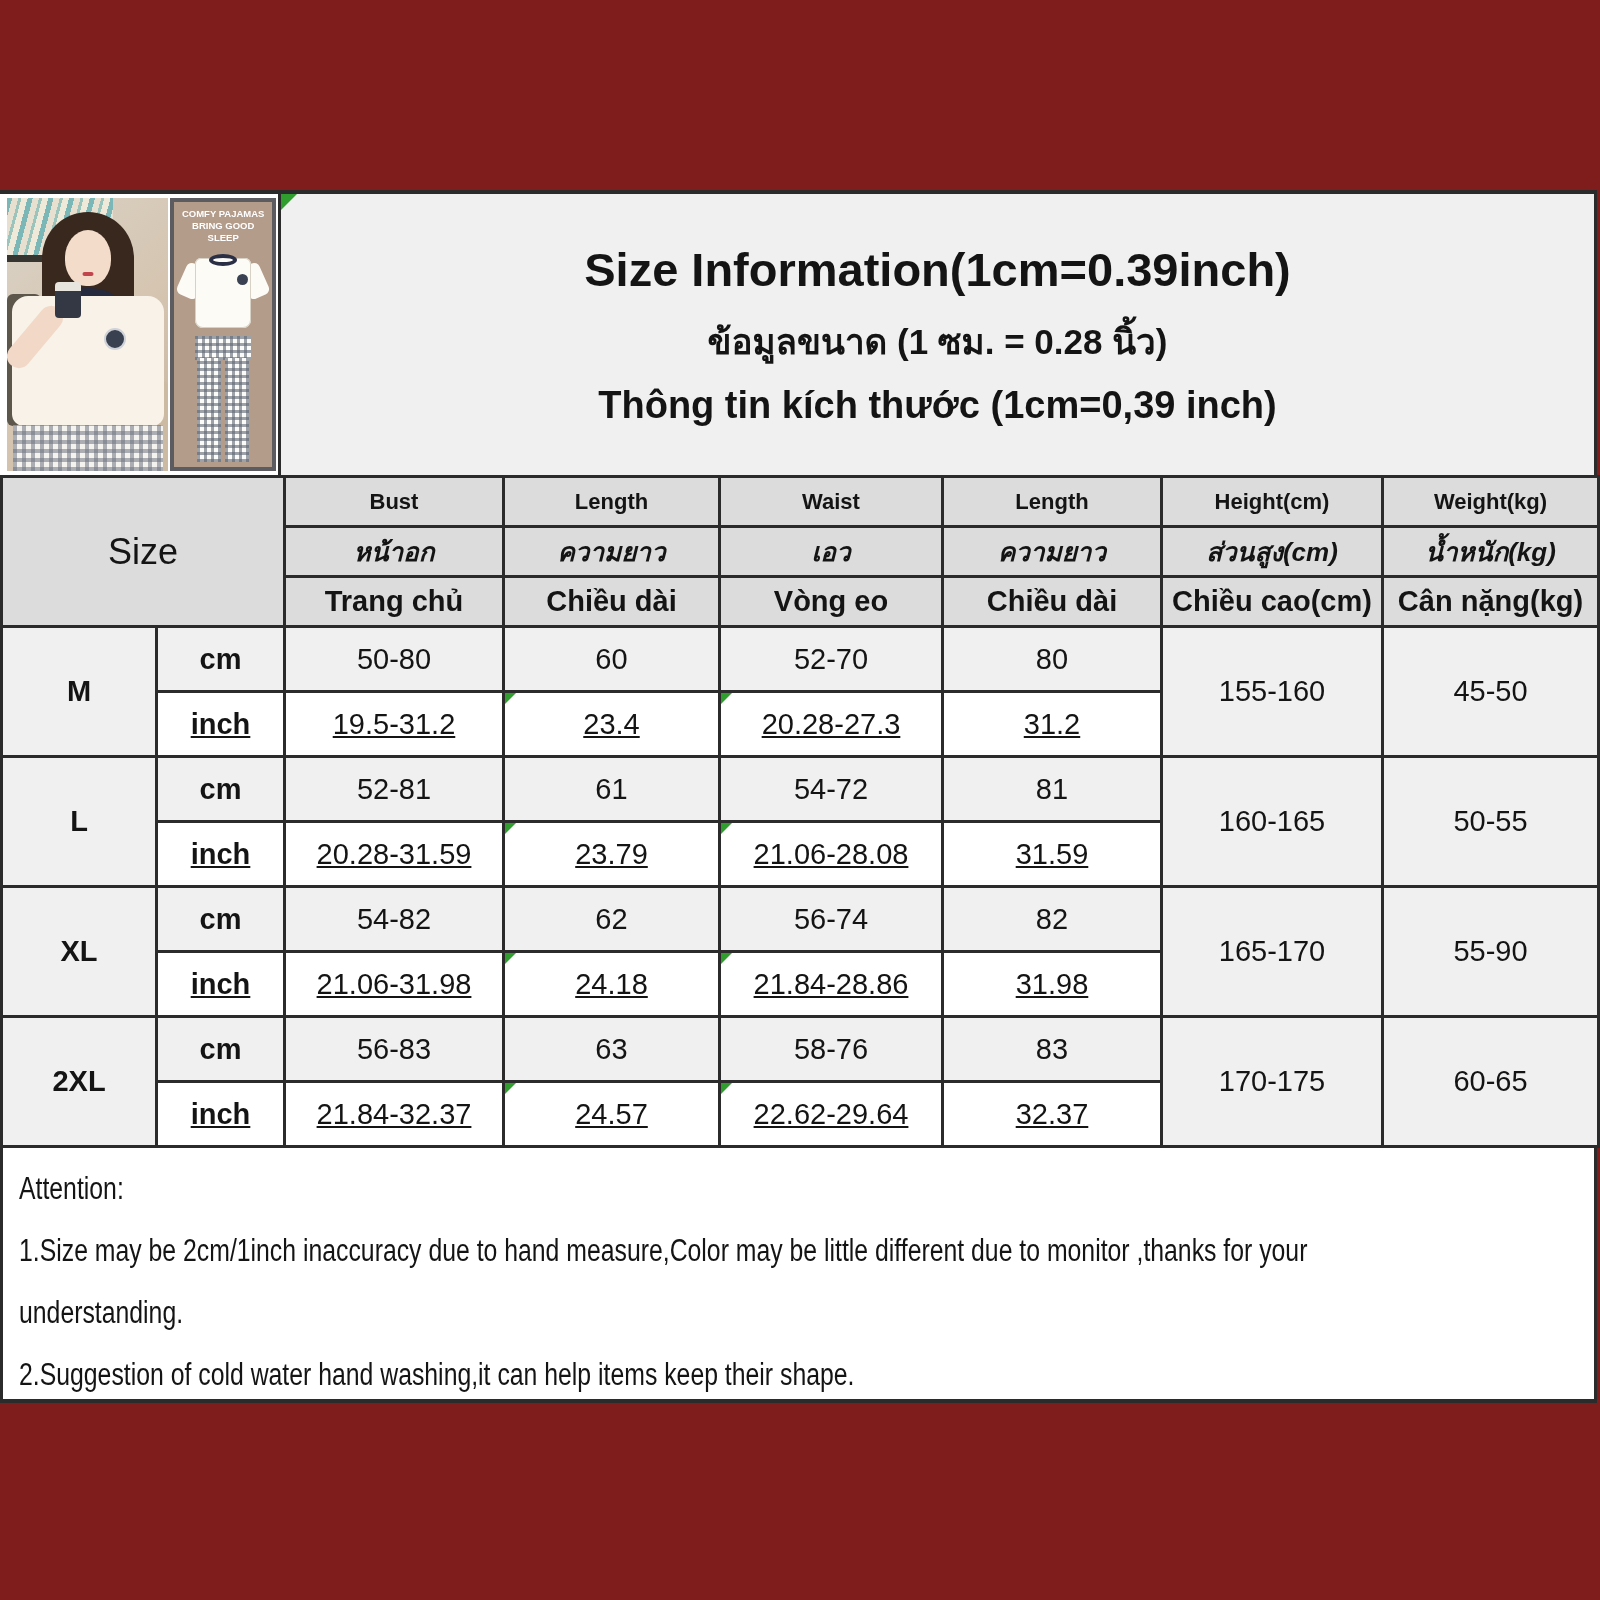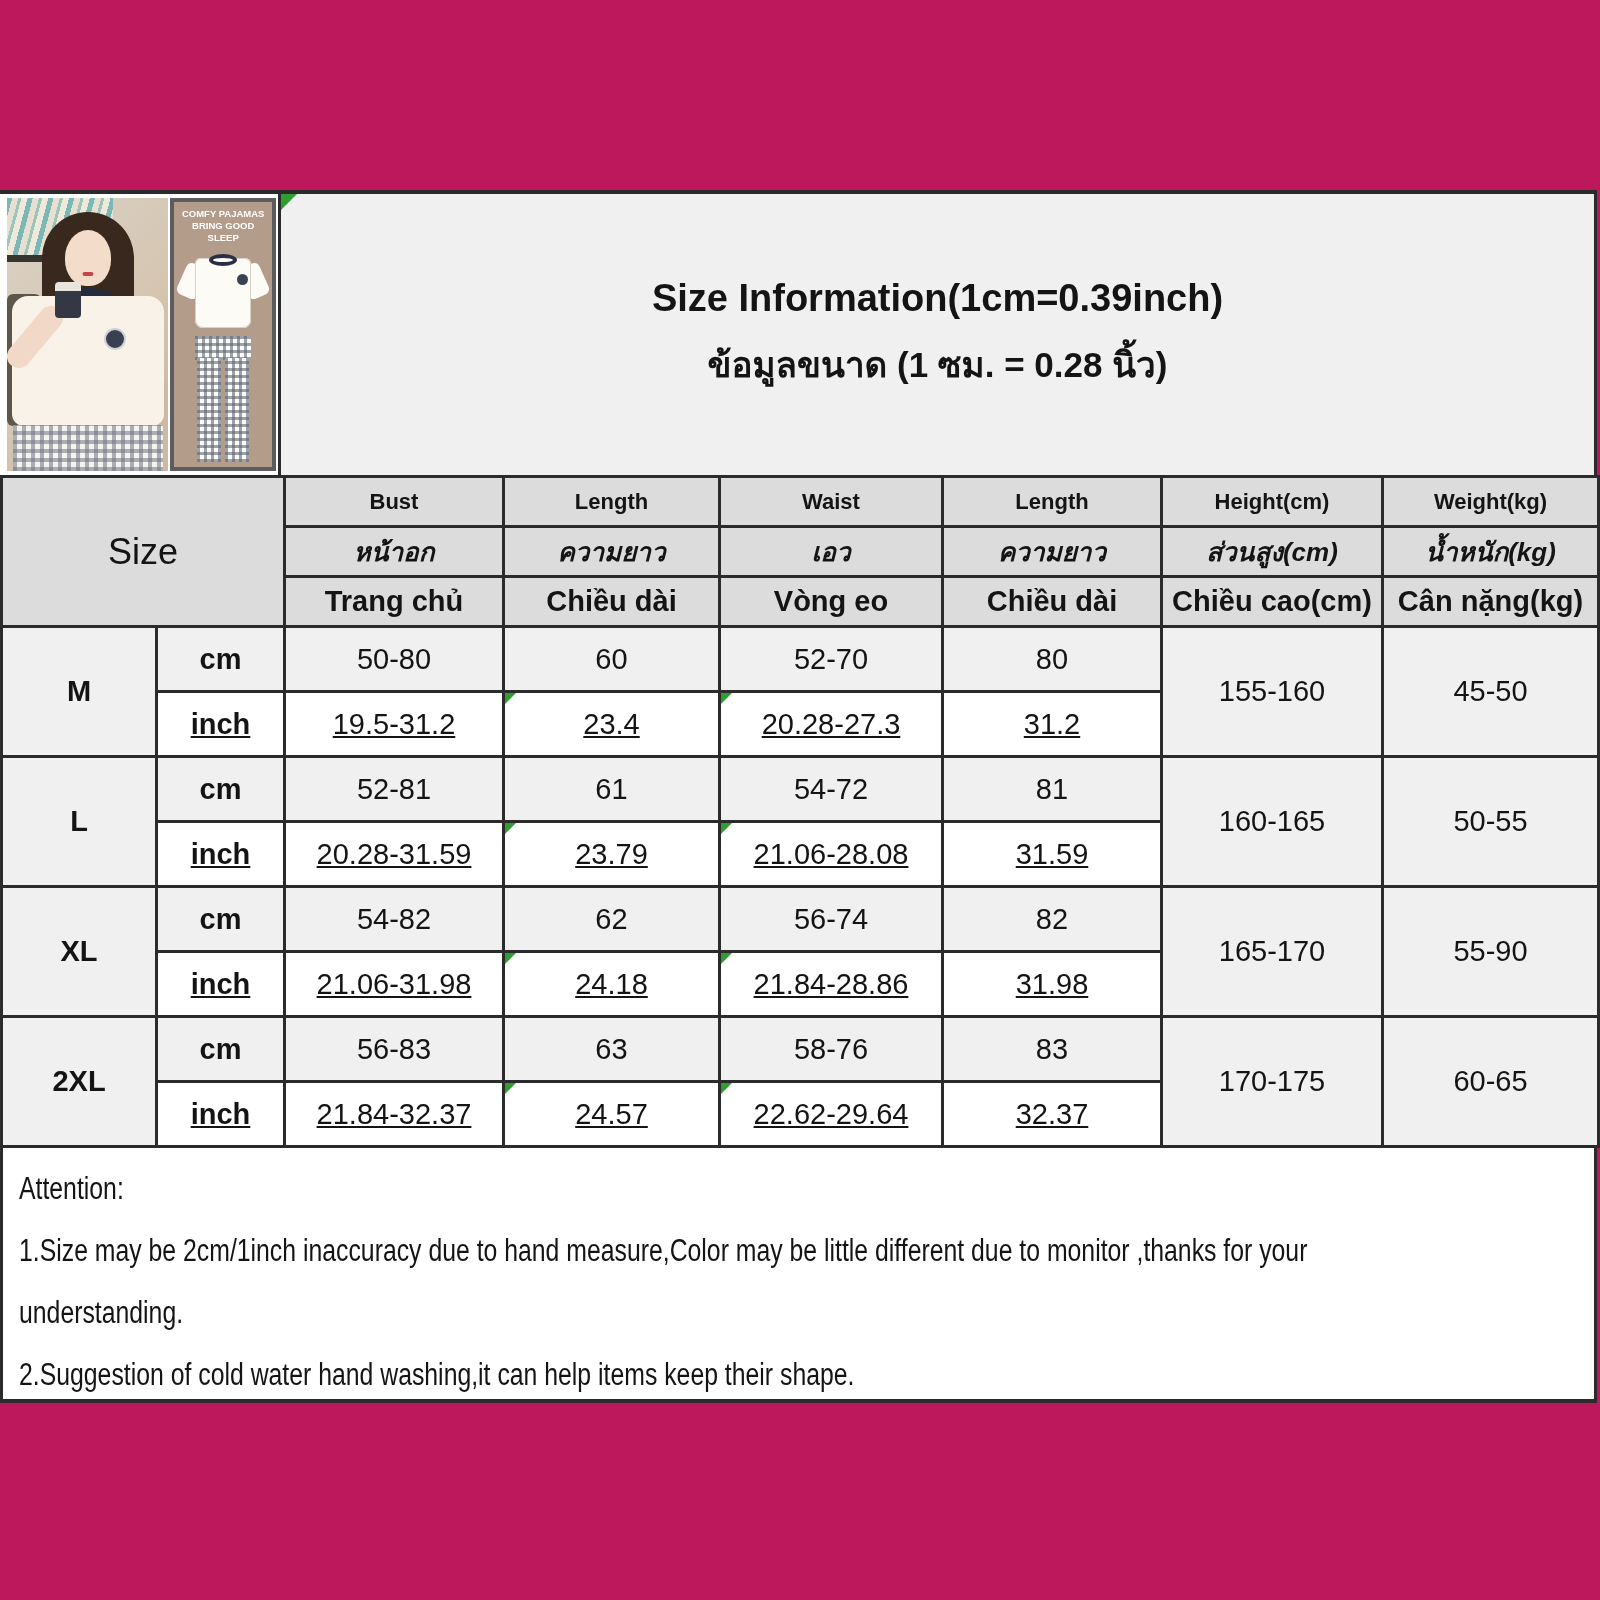--- a/index.html
+++ b/index.html
@@ -1,18 +1,18 @@
 <!DOCTYPE html>
 <html><head>
 <meta charset="utf-8">
 <style>
   * { margin:0; padding:0; box-sizing:border-box; }
   html,body { width:1600px; height:1600px; background:#ffffff; }
   body { font-family:"Liberation Sans","DejaVu Sans",sans-serif; color:#141414; }
-  .page { position:relative; width:1600px; height:1600px; background:#be185d; overflow:hidden; }
+  .page { position:relative; width:1600px; height:1600px; background:#7f1d1d; overflow:hidden; }
   .content { position:absolute; top:190px; left:0; width:1597px; }
 
   
   .top-row { display:flex; border-top:4px solid #2b2b2b; border-right:3px solid #2b2b2b; height:285px; }
   .photo-block { width:281px; flex:0 0 281px; border-right:3px solid #2b2b2b; background:#fff; padding:4px 2px 4px 7px; display:flex; }
   .photo { position:relative; width:162px; height:273px; overflow:hidden;
            background:linear-gradient(135deg,#dad3c7 0%,#d5c5b1 55%,#c8b59f 100%); }
   .painting { position:absolute; left:0; top:0; width:106px; height:64px; border-bottom:7px solid #37352f;
               background:repeating-linear-gradient(105deg,#7cb7b8 0 5px,#e7e0d0 5px 11px,#9bc4bd 11px 14px,#efe9da 14px 20px); }
   .couch { position:absolute; left:0; top:96px; width:34px; height:132px; background:#5d564b; border-radius:6px; }
@@ -40,21 +40,21 @@
   .ct-logo { position:absolute; right:18px; top:20px; width:11px; height:11px; border-radius:50%; background:#3a4152; }
   .gingham { background-color:#fbfbf9;
              background-image:repeating-linear-gradient(0deg,rgba(95,102,114,.6) 0 3px,transparent 3px 7px),
                               repeating-linear-gradient(90deg,rgba(95,102,114,.6) 0 3px,transparent 3px 7px); }
   .card-pants { position:relative; margin:6px auto 0; width:56px; height:126px; }
   .cp-top { position:absolute; top:0; left:0; width:56px; height:24px; }
   .cp-leg-l { position:absolute; top:22px; left:2px; width:24px; height:104px; }
   .cp-leg-r { position:absolute; top:22px; right:2px; width:24px; height:104px; }
 
   .title-box { flex:1 1 auto; background:#f0f0f0; position:relative; display:flex; flex-direction:column; justify-content:center; align-items:center; }
-  .title-en { font-size:38px; font-weight:bold; }
+  .title-en { font-size:47px; font-weight:bold; }
   .title-th { font-size:35px; font-weight:bold; margin-top:17px; }
   .title-vi { font-size:38px; font-weight:bold; margin-top:15px; }
   .corner-flag-lg { position:absolute; top:0; left:0; width:0; height:0; border-top:16px solid #2f9e2f; border-right:16px solid transparent; }
 
   
   table.size-table { border-collapse:collapse; table-layout:fixed; width:1597px; }
   .size-table th, .size-table td { border:3px solid #2b2b2b; text-align:center; vertical-align:middle; padding:0; overflow:hidden; }
   .hdr { background:#dcdcdc; font-weight:bold; }
   tr.hrow { height:50px; }
   tr.drow { height:65px; }
@@ -109,20 +109,21 @@
             <div class="cp-top gingham"></div>
             <div class="cp-leg-l gingham"></div>
             <div class="cp-leg-r gingham"></div>
           </div>
         </div>
       </div>
       <div class="title-box">
         <span class="corner-flag-lg"></span>
         <div class="title-en">Size Information(1cm=0.39inch)</div>
         <div class="title-th">ข้อมูลขนาด (1 ซม. = 0.28 นิ้ว)</div>
+        <div class="title-vi">Thông tin kích thước (1cm=0,39 inch)</div>
       </div>
     </div>
 
     <table class="size-table">
       <colgroup>
         <col style="width:155px">
           <col style="width:128px">
           <col style="width:219px">
           <col style="width:216px">
         <col style="width:223px">

